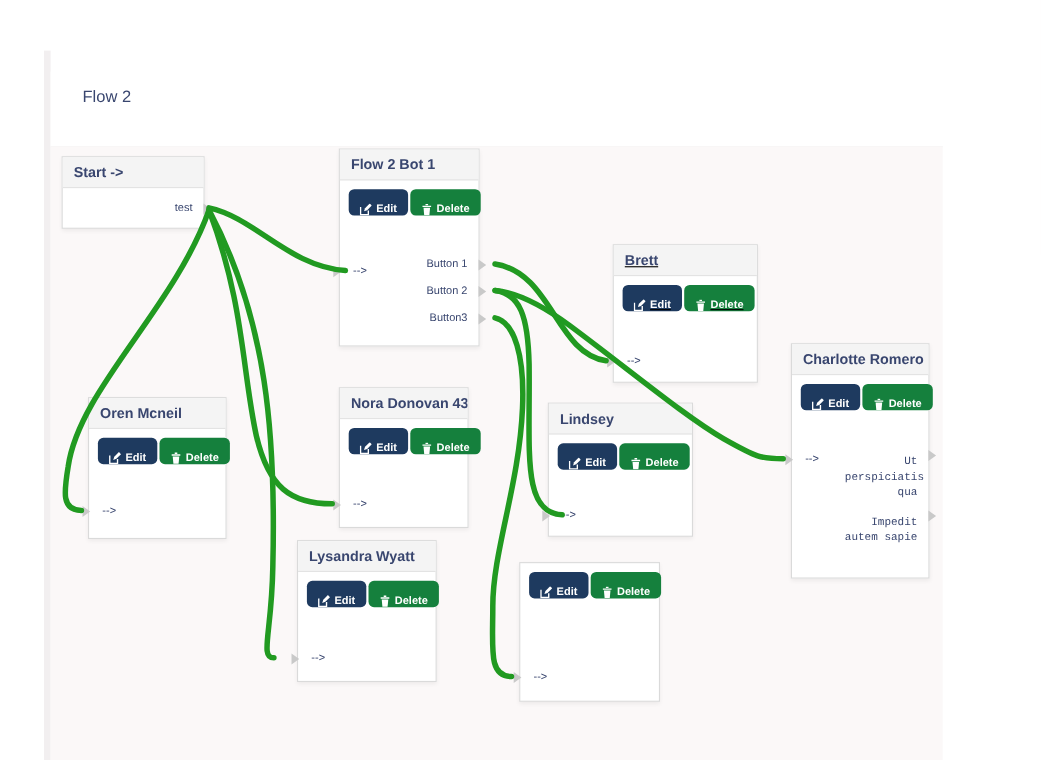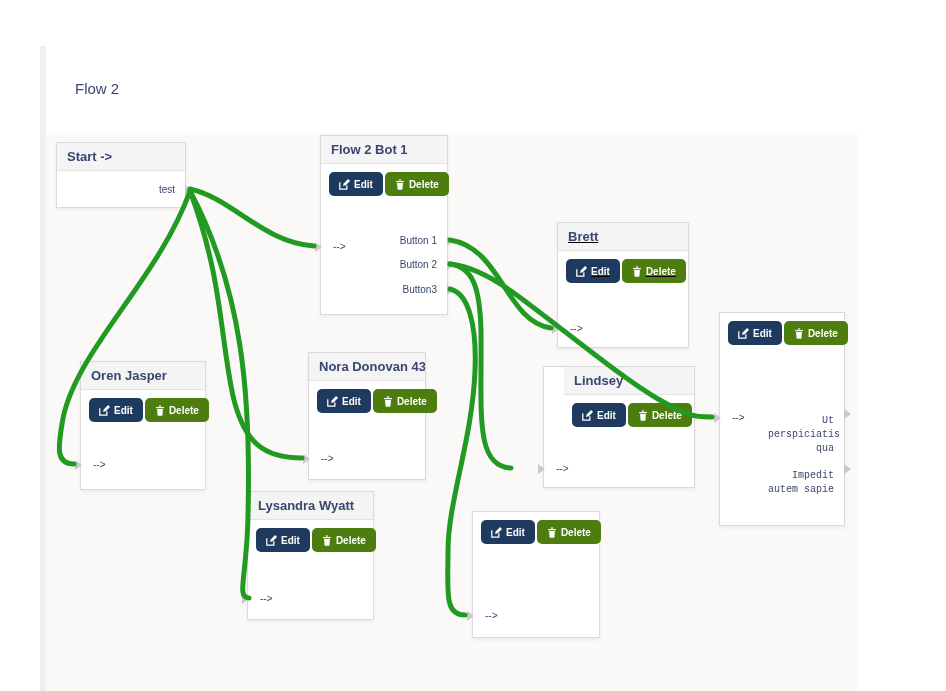--- a/index.html
+++ b/index.html
@@ -7,23 +7,23 @@
   #left-strip{position:absolute;left:40px;top:10px;width:6px;height:647px;background:#f2eff0;}
   #title-card{position:absolute;left:46px;top:29px;width:811px;height:68px;background:#ffffff;border-bottom:1px solid #ececec;}
   #page-title{position:absolute;left:29px;top:15px;font-size:15px;font-weight:500;color:#39466f;}
   #canvas{position:absolute;left:46px;top:97px;width:811px;height:560px;background:#fbf8f8;}
   #wires{position:absolute;left:0;top:0;width:946px;height:691px;z-index:5;pointer-events:none;}
   .node{position:absolute;background:#ffffff;border:1px solid #dadada;box-shadow:0 2px 4px rgba(0,0,0,.06);z-index:2;}
   .node-header{height:27px;line-height:27px;background:#f4f4f4;border-bottom:1px solid #e3e3e3;
     font-size:13px;font-weight:600;color:#39466f;padding:0 10px;white-space:nowrap;overflow:hidden;}
   .btn-row{display:flex;gap:2px;padding:8px 0 0 8px;}
   .btn{height:24px;border:none;border-radius:5px;color:#fff;font-size:10px;font-weight:700;
-    display:inline-flex;align-items:center;gap:4px;padding:0 10px;font-family:"Liberation Sans",sans-serif;cursor:pointer;}
+    display:inline-flex;align-items:flex-end;gap:4px;padding:0 10px;font-family:"Liberation Sans",sans-serif;cursor:pointer;}
   .btn-edit{background:#1e3a5f;}
-  .btn-delete{background:#4d7c0f;}
+  .btn-delete{background:#15803d;}
   .port-label{position:absolute;font-size:10px;color:#39466f;line-height:12px;white-space:nowrap;}
   .port-label.out{text-align:right;}
   .port-label.out.multi{white-space:normal;width:66px;line-height:14px;font-family:Liberation Mono, monospace;}
   .marker{position:absolute;width:0;height:0;border-top:5px solid transparent;border-bottom:5px solid transparent;border-left:7px solid #c9c9c9;}
 </style>
 </head>
 <body>
 
 <div id="stage">
   <div id="left-strip"></div>
@@ -39,21 +39,21 @@
       <path d="M450,204 C502,212 505,285 551,292" fill="none" stroke="#219a21" stroke-width="5" stroke-linecap="round" stroke-linejoin="round"></path>
       <path d="M450,228 C472,230 495,243 518,260 C572,300 622,342 658,363 C688,380 692,381 712,381" fill="none" stroke="#219a21" stroke-width="5" stroke-linecap="round" stroke-linejoin="round"></path>
       <path d="M450,228 C473,231 480,252 481,295 C482,375 474,430 511,432" fill="none" stroke="#219a21" stroke-width="5" stroke-linecap="round" stroke-linejoin="round"></path>
       <path d="M450,253 C468,257 477,288 475,335 C472,405 448,465 448,515 C448,555 444,579 465,579" fill="none" stroke="#219a21" stroke-width="5" stroke-linecap="round" stroke-linejoin="round"></path>
     </svg>
 <div class="node" style="left: 56px; top: 106px; width: 128px; height: 64px;">
       <div class="node-header">Start -&gt;</div>
       <span class="marker" style="right: -7px; top: 42px;"></span>
       <span class="port-label out" style="right: 10px; top: 41px;">test</span>
     </div>
-    <div class="node" style="left: 320px; top: 99px; width: 126px; height: 178px;">
+    <div class="node" style="left: 308px; top: 99px; width: 126px; height: 178px;">
       <div class="node-header">Flow 2 Bot 1</div>
       <div class="btn-row">
         <button class="btn btn-edit">
           <svg width="11" height="11" viewBox="0 0 14 14">
             <path d="M1 4v9h9V8" fill="none" stroke="#fff" stroke-width="1.6"></path>
             <path d="M5 9l1.2-3.6L11.6 0 14 2.4 8.6 7.8 5 9z" fill="#fff"></path>
           </svg>
           <span>Edit</span>
         </button>
         <button class="btn btn-delete">
@@ -90,20 +90,21 @@
             <path fill="#fff" d="M4.5 .6h3v1.5h-3z"></path>
             <path fill="#fff" d="M2.2 5h7.6l-.8 8.6H3z"></path>
           </svg>
           <span>Delete</span>
         </button>
       </div>
       <span class="marker" style="left: -6px; top: 101px;"></span>
       <span class="port-label in" style="left: 12px; top: 100px;">--&gt;</span>
     </div>
     <div class="node" style="left: 719px; top: 276px; width: 124px; height: 212px;">
+      <div class="node-header">Charlotte Romero</div>
       <div class="btn-row">
         <button class="btn btn-edit">
           <svg width="11" height="11" viewBox="0 0 14 14">
             <path d="M1 4v9h9V8" fill="none" stroke="#fff" stroke-width="1.6"></path>
             <path d="M5 9l1.2-3.6L11.6 0 14 2.4 8.6 7.8 5 9z" fill="#fff"></path>
           </svg>
           <span>Edit</span>
         </button>
         <button class="btn btn-delete">
           <svg width="10" height="11" viewBox="0 0 12 14">
@@ -115,21 +116,21 @@
         </button>
       </div>
       <span class="marker" style="left: -6px; top: 100px;"></span>
       <span class="port-label in" style="left: 12px; top: 99px;">--&gt;</span>
       <span class="marker" style="right: -7px; top: 96px;"></span>
       <span class="port-label out multi" style="right: 10px; top: 101px;">Ut perspiciatis qua</span>
       <span class="marker" style="right: -7px; top: 151px;"></span>
       <span class="port-label out multi" style="right: 10px; top: 156px;">Impedit autem sapie</span>
     </div>
     <div class="node" style="left: 80px; top: 325px; width: 124px; height: 127px;">
-      <div class="node-header">Oren Jasper</div>
+      <div class="node-header">Oren Mcneil</div>
       <div class="btn-row">
         <button class="btn btn-edit">
           <svg width="11" height="11" viewBox="0 0 14 14">
             <path d="M1 4v9h9V8" fill="none" stroke="#fff" stroke-width="1.6"></path>
             <path d="M5 9l1.2-3.6L11.6 0 14 2.4 8.6 7.8 5 9z" fill="#fff"></path>
           </svg>
           <span>Edit</span>
         </button>
         <button class="btn btn-delete">
           <svg width="10" height="11" viewBox="0 0 12 14">
@@ -158,21 +159,21 @@
             <path fill="#fff" d="M1 2.6h10v1.5H1z"></path>
             <path fill="#fff" d="M4.5 .6h3v1.5h-3z"></path>
             <path fill="#fff" d="M2.2 5h7.6l-.8 8.6H3z"></path>
           </svg>
           <span>Delete</span>
         </button>
       </div>
       <span class="marker" style="left: -6px; top: 101px;"></span>
       <span class="port-label in" style="left: 12px; top: 100px;">--&gt;</span>
     </div>
-    <div class="node" style="left: 543px; top: 330px; width: 130px; height: 120px; padding-left: 20px;">
+    <div class="node" style="left: 498px; top: 330px; width: 130px; height: 120px;">
       <div class="node-header">Lindsey</div>
       <div class="btn-row">
         <button class="btn btn-edit">
           <svg width="11" height="11" viewBox="0 0 14 14">
             <path d="M1 4v9h9V8" fill="none" stroke="#fff" stroke-width="1.6"></path>
             <path d="M5 9l1.2-3.6L11.6 0 14 2.4 8.6 7.8 5 9z" fill="#fff"></path>
           </svg>
           <span>Edit</span>
         </button>
         <button class="btn btn-delete">
@@ -180,21 +181,21 @@
             <path fill="#fff" d="M1 2.6h10v1.5H1z"></path>
             <path fill="#fff" d="M4.5 .6h3v1.5h-3z"></path>
             <path fill="#fff" d="M2.2 5h7.6l-.8 8.6H3z"></path>
           </svg>
           <span>Delete</span>
         </button>
       </div>
       <span class="marker" style="left: -6px; top: 97px;"></span>
       <span class="port-label in" style="left: 12px; top: 96px;">--&gt;</span>
     </div>
-    <div class="node" style="left: 247px; top: 455px; width: 125px; height: 127px;">
+    <div class="node" style="left: 270px; top: 455px; width: 125px; height: 127px;">
       <div class="node-header">Lysandra Wyatt</div>
       <div class="btn-row">
         <button class="btn btn-edit">
           <svg width="11" height="11" viewBox="0 0 14 14">
             <path d="M1 4v9h9V8" fill="none" stroke="#fff" stroke-width="1.6"></path>
             <path d="M5 9l1.2-3.6L11.6 0 14 2.4 8.6 7.8 5 9z" fill="#fff"></path>
           </svg>
           <span>Edit</span>
         </button>
         <button class="btn btn-delete">

